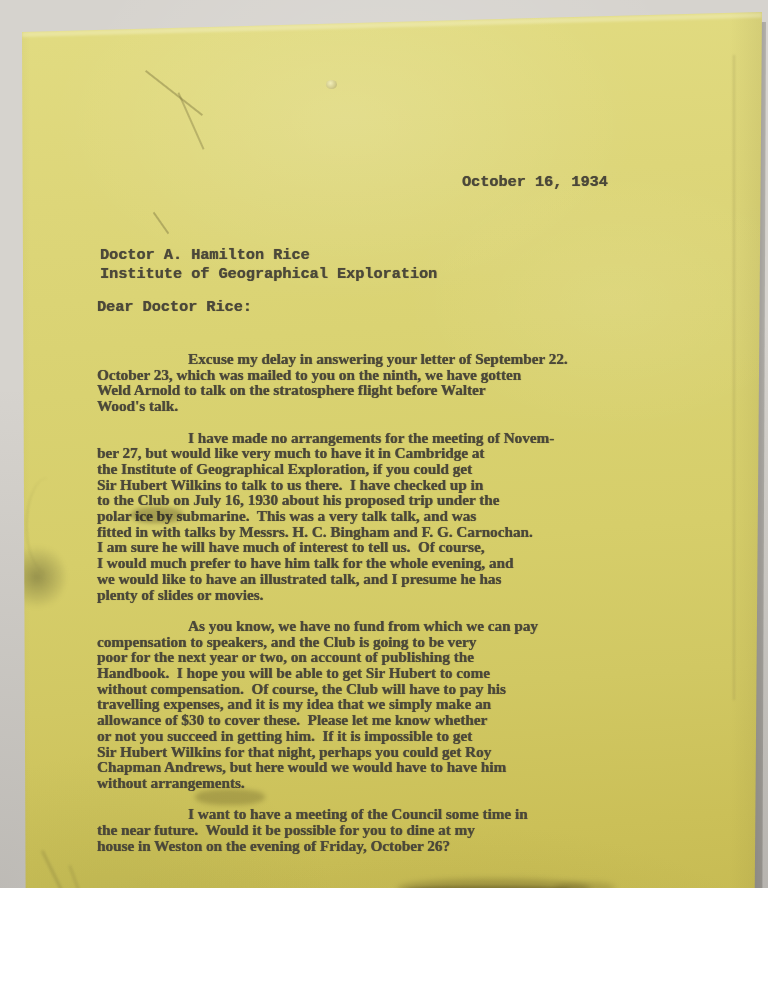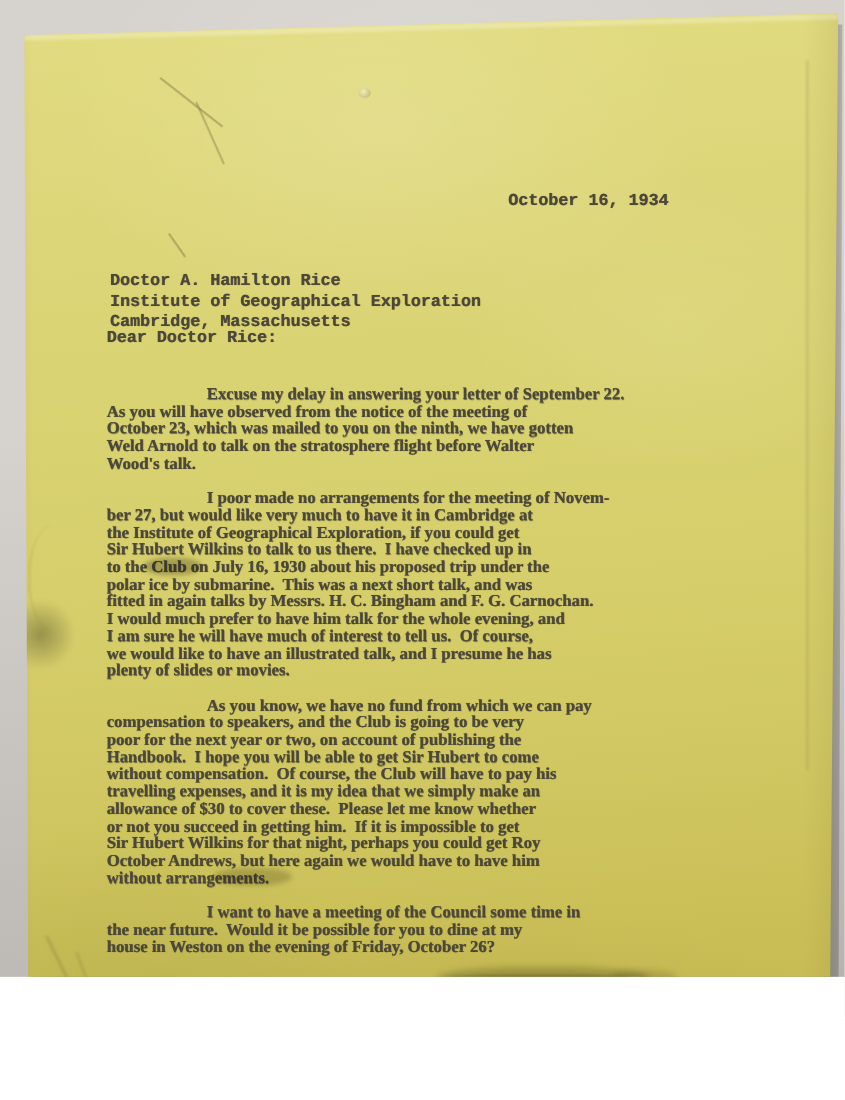--- a/index.html
+++ b/index.html
@@ -131,57 +131,55 @@
     <div class="mark crease-mid"></div>
     <div class="mark crease-bottom"></div>
     <div class="mark fold-right"></div>
     <div class="mark top-edge-light"></div>
 
     <div class="tw letter-date">October 16, 1934</div>
 
     <div class="tw address">
       <div class="line">Doctor A. Hamilton Rice</div>
       <div class="line">Institute of Geographical Exploration</div>
-      <div class="line">Cambridge, Massachusetts</div>
     </div>
 
     <div class="tw salutation">Dear Doctor Rice:</div>
 
     <div class="tw letter-body">
       <div class="para">
         <div class="line first">Excuse my delay in answering your letter of September 22.</div>
-        <div class="line">As you will have observed from the notice of the meeting of</div>
         <div class="line">October 23, which was mailed to you on the ninth, we have gotten</div>
         <div class="line">Weld Arnold to talk on the stratosphere flight before Walter</div>
         <div class="line">Wood's talk.</div>
       </div>
       <div class="para">
-        <div class="line first">I poor made no arrangements for the meeting of Novem-</div>
+        <div class="line first">I have made no arrangements for the meeting of Novem-</div>
         <div class="line">ber 27, but would like very much to have it in Cambridge at</div>
         <div class="line">the Institute of Geographical Exploration, if you could get</div>
         <div class="line">Sir Hubert Wilkins to talk to us there.  I have checked up in</div>
         <div class="line">to the Club on July 16, 1930 about his proposed trip under the</div>
-        <div class="line">polar ice by submarine.  This was a next short talk, and was</div>
-        <div class="line">fitted in again talks by Messrs. H. C. Bingham and F. G. Carnochan.</div>
+        <div class="line">polar ice by submarine.  This was a very talk talk, and was</div>
+        <div class="line">fitted in with talks by Messrs. H. C. Bingham and F. G. Carnochan.</div>
+        <div class="line">I am sure he will have much of interest to tell us.  Of course,</div>
         <div class="line">I would much prefer to have him talk for the whole evening, and</div>
-        <div class="line">I am sure he will have much of interest to tell us.  Of course,</div>
         <div class="line">we would like to have an illustrated talk, and I presume he has</div>
         <div class="line">plenty of slides or movies.</div>
       </div>
       <div class="para">
         <div class="line first">As you know, we have no fund from which we can pay</div>
         <div class="line">compensation to speakers, and the Club is going to be very</div>
         <div class="line">poor for the next year or two, on account of publishing the</div>
         <div class="line">Handbook.  I hope you will be able to get Sir Hubert to come</div>
         <div class="line">without compensation.  Of course, the Club will have to pay his</div>
         <div class="line">travelling expenses, and it is my idea that we simply make an</div>
         <div class="line">allowance of $30 to cover these.  Please let me know whether</div>
         <div class="line">or not you succeed in getting him.  If it is impossible to get</div>
         <div class="line">Sir Hubert Wilkins for that night, perhaps you could get Roy</div>
-        <div class="line">October Andrews, but here again we would have to have him</div>
+        <div class="line">Chapman Andrews, but here would we would have to have him</div>
         <div class="line">without arrangements.</div>
       </div>
       <div class="para">
         <div class="line first">I want to have a meeting of the Council some time in</div>
         <div class="line">the near future.  Would it be possible for you to dine at my</div>
         <div class="line">house in Weston on the evening of Friday, October 26?</div>
       </div>
     </div>
 
     <div class="smudge smudge-cambridge"></div>

